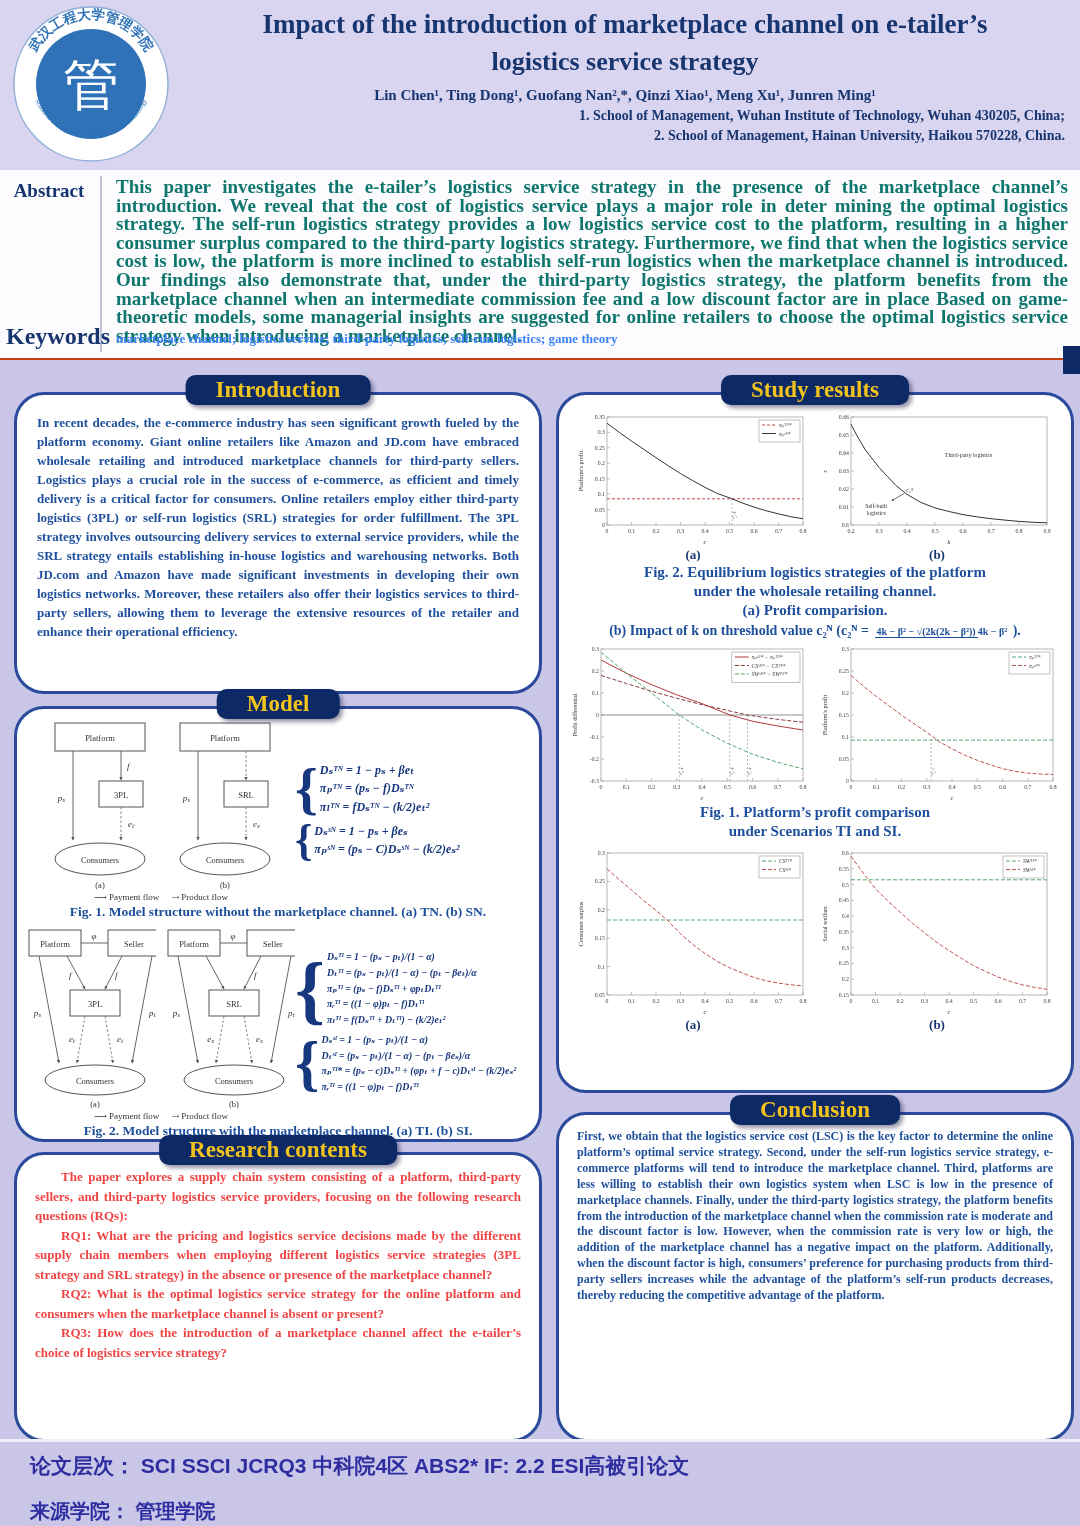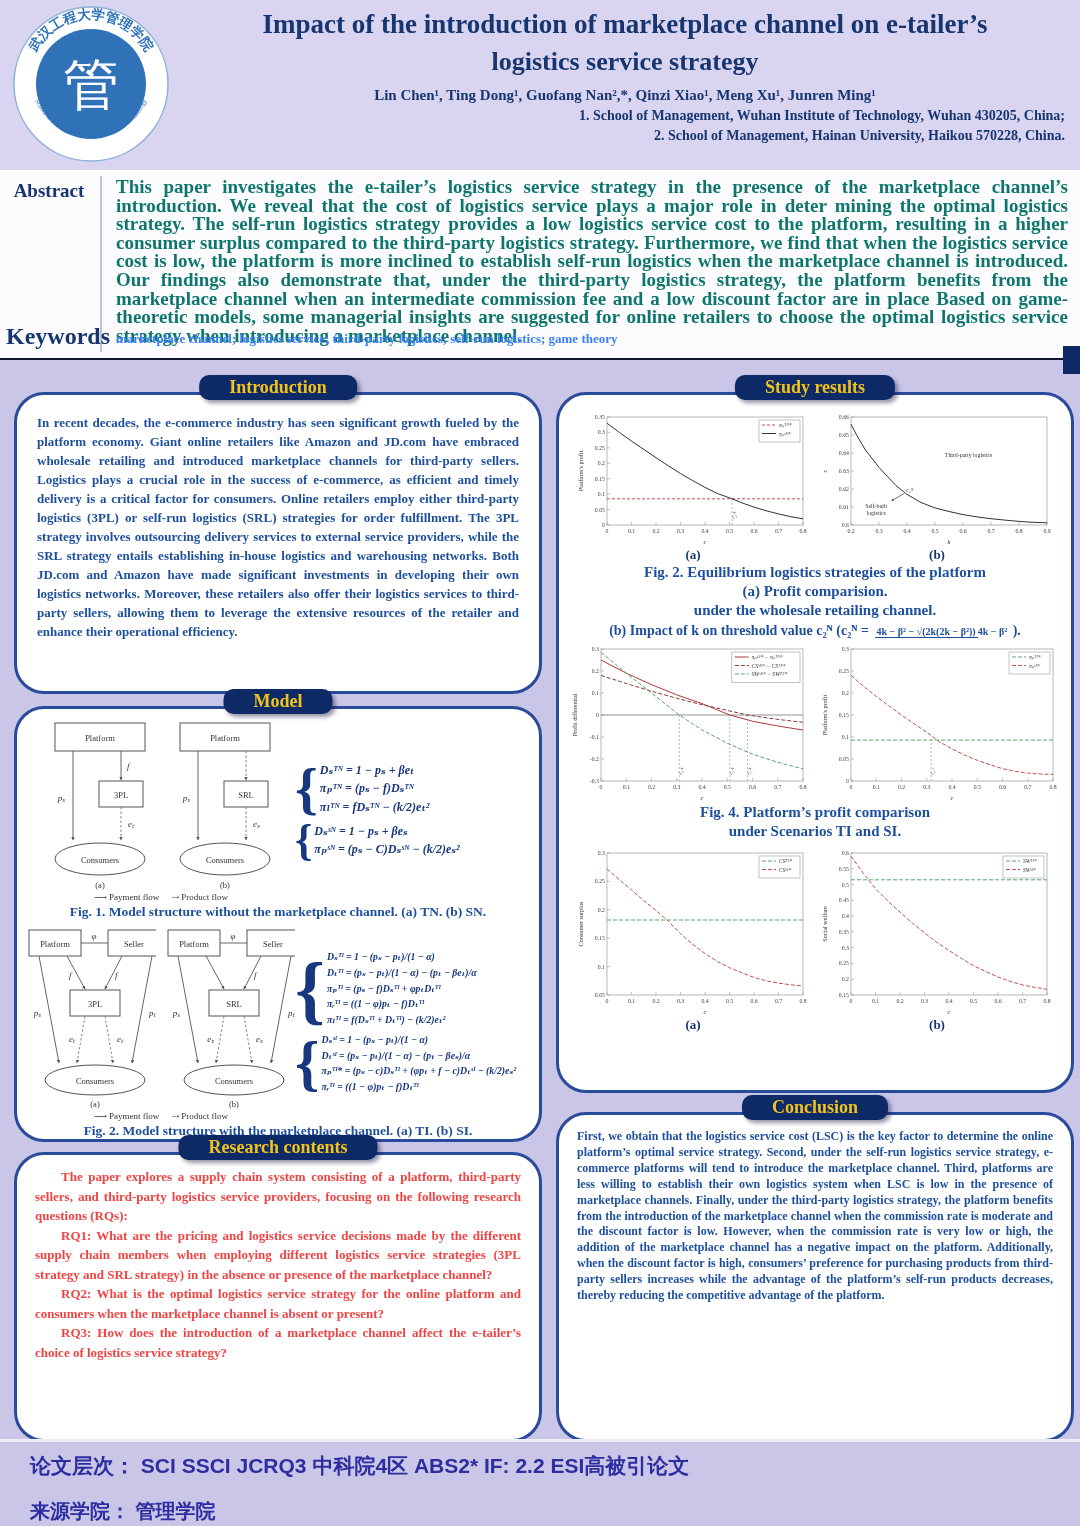--- a/index.html
+++ b/index.html
@@ -7,32 +7,32 @@
           font-family:"Liberation Serif","DejaVu Serif",serif;}
   
   .header{position:absolute;top:0;left:0;width:1080px;height:170px;background:#d9d4f0;border-bottom:2px solid #eceaf8;}
   .logo{position:absolute;left:12px;top:5px;}
   .titleblock{position:absolute;left:185px;top:8px;width:880px;text-align:center;color:#17356f;}
   .title1{font-size:27px;font-weight:bold;line-height:1.25;}
   .title2{font-size:26px;font-weight:bold;line-height:1.5;}
   .authors{font-size:15px;font-weight:bold;margin-top:6px;}
   .affil{font-size:14px;font-weight:bold;margin-top:4px;text-align:right;}
   
-  .abstract{position:absolute;top:170px;left:0;width:1080px;height:188px;background:#fcfbfe;border-bottom:2px solid #0f172a;}
+  .abstract{position:absolute;top:170px;left:0;width:1080px;height:188px;background:#fcfbfe;border-bottom:2px solid #c2410c;}
   .abs-label{position:absolute;left:6px;top:10px;width:86px;text-align:center;font-size:19px;font-weight:bold;color:#17356f;}
   .abs-divider{position:absolute;left:100px;top:6px;bottom:6px;width:2px;background:#c4c2d8;}
   .abs-text{position:absolute;left:116px;right:12px;top:8px;font-size:19px;font-weight:bold;color:#0f766e;
             text-align:justify;line-height:18.6px;}
   .kw-label{position:absolute;left:6px;bottom:8px;width:86px;text-align:center;font-size:24px;font-weight:bold;color:#17356f;}
   .kw-text{position:absolute;left:116px;right:12px;bottom:11px;font-size:13px;font-weight:bold;color:#3b82f6;}
   .corner-tab{position:absolute;right:0;top:346px;width:17px;height:28px;background:#0d2a66;}
   
   .panel{position:absolute;background:#fff;border:3px solid #2a4a9b;border-radius:30px;}
   .pill{position:absolute;top:-20px;left:50%;transform:translateX(-50%);background:#0d2a66;color:#f2c21d;
-        font-weight:bold;font-size:18px;padding:2px 30px;border-radius:10px;white-space:nowrap;
+        font-weight:bold;font-size:23px;padding:2px 30px;border-radius:10px;white-space:nowrap;
         box-shadow:3px 3px 4px rgba(20,20,60,.45);}
   .p-intro{left:14px;top:392px;width:522px;height:296px;}
   .p-model{left:14px;top:706px;width:522px;height:430px;}
   .p-research{left:14px;top:1152px;width:522px;height:284px;}
   .p-results{left:556px;top:392px;width:512px;height:695px;}
   .p-conclusion{left:556px;top:1112px;width:512px;height:324px;}
   .panel .body{position:absolute;inset:0;overflow:hidden;}
   .intro-text{padding:18px 20px 8px 20px;font-size:13px;font-weight:bold;color:#1d4f9c;text-align:justify;line-height:19px;}
   .concl-text{padding:14px 18px 8px 18px;font-size:12px;font-weight:bold;color:#1d4f9c;text-align:justify;line-height:15.9px;}
   .research-text{padding:12px 18px 6px 18px;font-size:13px;font-weight:bold;color:#ef4444;text-align:justify;line-height:19.5px;}
@@ -380,22 +380,22 @@
             <line x1="85.20000000000002" y1="84.4999999999999" x2="72.6" y2="91.69999999999989" stroke="#333" stroke-width="0.7" marker-end="url(#arrow-marker)"></line>
             <text x="130" y="135" font-size="6.5" fill="#333" text-anchor="middle" font-family="&quot;Liberation Serif&quot;,&quot;DejaVu Serif&quot;,serif" font-style="italic">k</text>
             <text x="8" y="62" font-size="6.2" fill="#333" text-anchor="middle" font-family="&quot;Liberation Serif&quot;,&quot;DejaVu Serif&quot;,serif" transform="rotate(-90 8 62)">c</text>
           </svg>
       </div>
       <div class="subrow">
         <span>(a)</span>
         <span>(b)</span>
       </div>
       <div class="rescap">Fig. 2. Equilibrium logistics strategies of the platform</div>
+      <div class="rescap">under the wholesale retailing channel.</div>
       <div class="rescap">(a) Profit comparision.</div>
-      <div class="rescap">under the wholesale retailing channel.</div>
       <div class="threshold">
         <span>(b) Impact of k on threshold value c₂ᴺ  (c₂ᴺ =</span>
         <span class="frac">
           <span class="num">4k − β² − √(2k(2k − β²))</span>
           <span class="den">4k − β²</span>
         </span>
         <span>).</span>
       </div>
       <div class="chartrow">
         <svg width="242" height="162">
@@ -494,21 +494,21 @@
             <line x1="193" y1="16" x2="207" y2="16" stroke="#56a86e" stroke-width="1" stroke-dasharray="4,2"></line>
             <text x="210" y="18" font-size="5.6" fill="#333" text-anchor="start" font-family="&quot;Liberation Serif&quot;,&quot;DejaVu Serif&quot;,serif" font-style="italic">πₚᵀᴵ*</text>
             <line x1="193" y1="24.5" x2="207" y2="24.5" stroke="#c0504d" stroke-width="1" stroke-dasharray="4,2"></line>
             <text x="210" y="26.5" font-size="5.6" fill="#333" text-anchor="start" font-family="&quot;Liberation Serif&quot;,&quot;DejaVu Serif&quot;,serif" font-style="italic">πₚˢᴵ*</text>
             <text x="133" y="159" font-size="6.5" fill="#333" text-anchor="middle" font-family="&quot;Liberation Serif&quot;,&quot;DejaVu Serif&quot;,serif" font-style="italic">c</text>
             <text x="8" y="74" font-size="6.2" fill="#333" text-anchor="middle" font-family="&quot;Liberation Serif&quot;,&quot;DejaVu Serif&quot;,serif" transform="rotate(-90 8 74)">Platform's profit</text>
           </svg>
       </div>
       <div class="capcols">
         <div>
-          <span>Fig. 4. Platform’s profit comparison</span><br><span>under Scenarios TI and SI.</span>
+          <span>Fig. 1. Platform’s profit comparison</span><br><span>under Scenarios TI and SI.</span>
         </div>
       </div>
       <div class="chartrow" style="margin-top:4px;">
         <svg width="236" height="172">
             <rect x="32" y="8" width="196" height="142" fill="#fff" stroke="#999" stroke-width="0.7"></rect>
             <line x1="32" y1="150" x2="32" y2="147" stroke="#999" stroke-width="0.6"></line>
             <text x="32" y="158" font-size="5.8" fill="#444" text-anchor="middle" font-family="&quot;Liberation Serif&quot;,&quot;DejaVu Serif&quot;,serif">0</text>
             <line x1="56.5" y1="150" x2="56.5" y2="147" stroke="#999" stroke-width="0.6"></line>
             <text x="56.5" y="158" font-size="5.8" fill="#444" text-anchor="middle" font-family="&quot;Liberation Serif&quot;,&quot;DejaVu Serif&quot;,serif">0.1</text>
             <line x1="81" y1="150" x2="81" y2="147" stroke="#999" stroke-width="0.6"></line>

